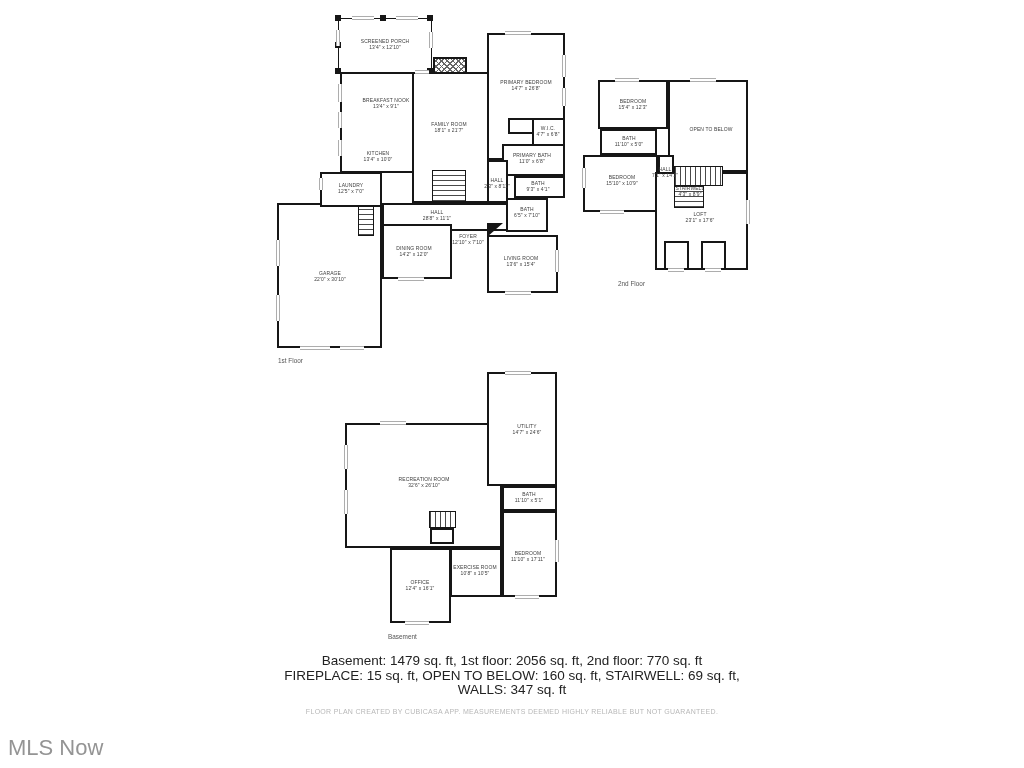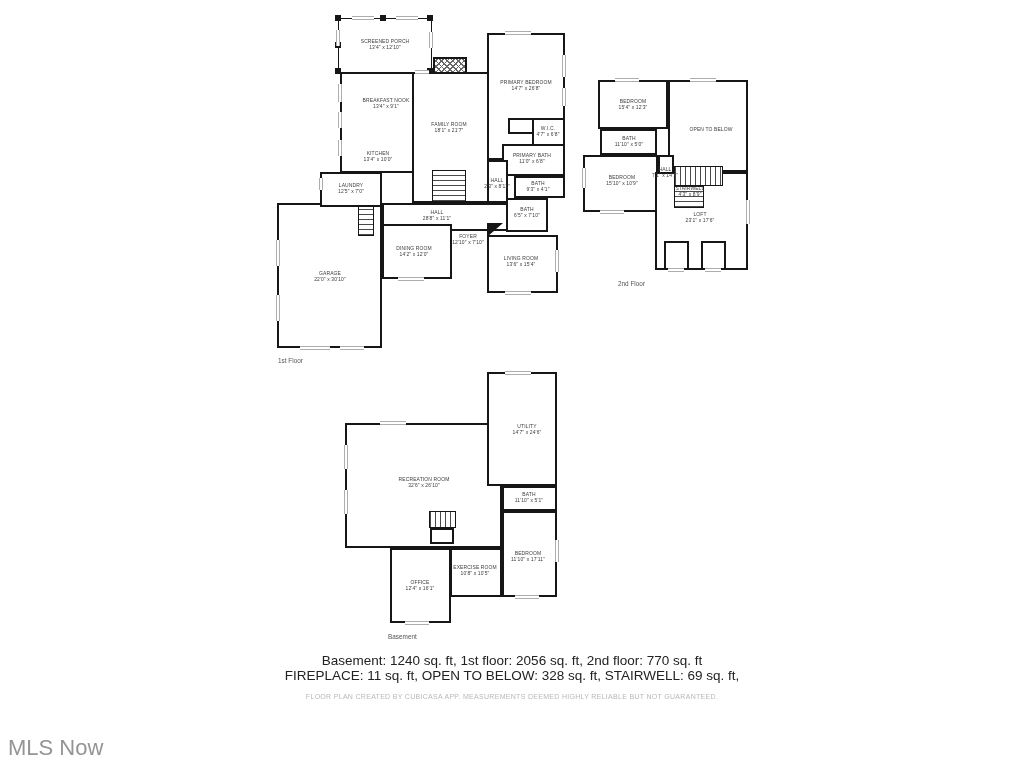--- a/index.html
+++ b/index.html
@@ -250,18 +250,19 @@
     <div class="dm">10'8" x 10'5"</div>
   </div>
   <div class="lbl" style="left:420px;top:586px;">
     <div class="nm">OFFICE</div>
     <div class="dm">12'4" x 16'1"</div>
   </div>
   <div class="cap" style="left:388px;top:633px;">Basement</div>
 </div>
 
 <div class="summary">
-  <div class="ln">Basement: 1240 sq. ft, 1st floor: 2056 sq. ft, 2nd floor: 770 sq. ft</div>
-  <div class="ln">FIREPLACE: 11 sq. ft, OPEN TO BELOW: 328 sq. ft, STAIRWELL: 69 sq. ft,</div>
+  <div class="ln">Basement: 1479 sq. ft, 1st floor: 2056 sq. ft, 2nd floor: 770 sq. ft</div>
+  <div class="ln">FIREPLACE: 15 sq. ft, OPEN TO BELOW: 160 sq. ft, STAIRWELL: 69 sq. ft,</div>
+  <div class="ln">WALLS: 347 sq. ft</div>
   <div class="disc">FLOOR PLAN CREATED BY CUBICASA APP. MEASUREMENTS DEEMED HIGHLY RELIABLE BUT NOT GUARANTEED.</div>
 </div>
 
 <div class="wm">MLS Now</div>
 
 </body></html>

